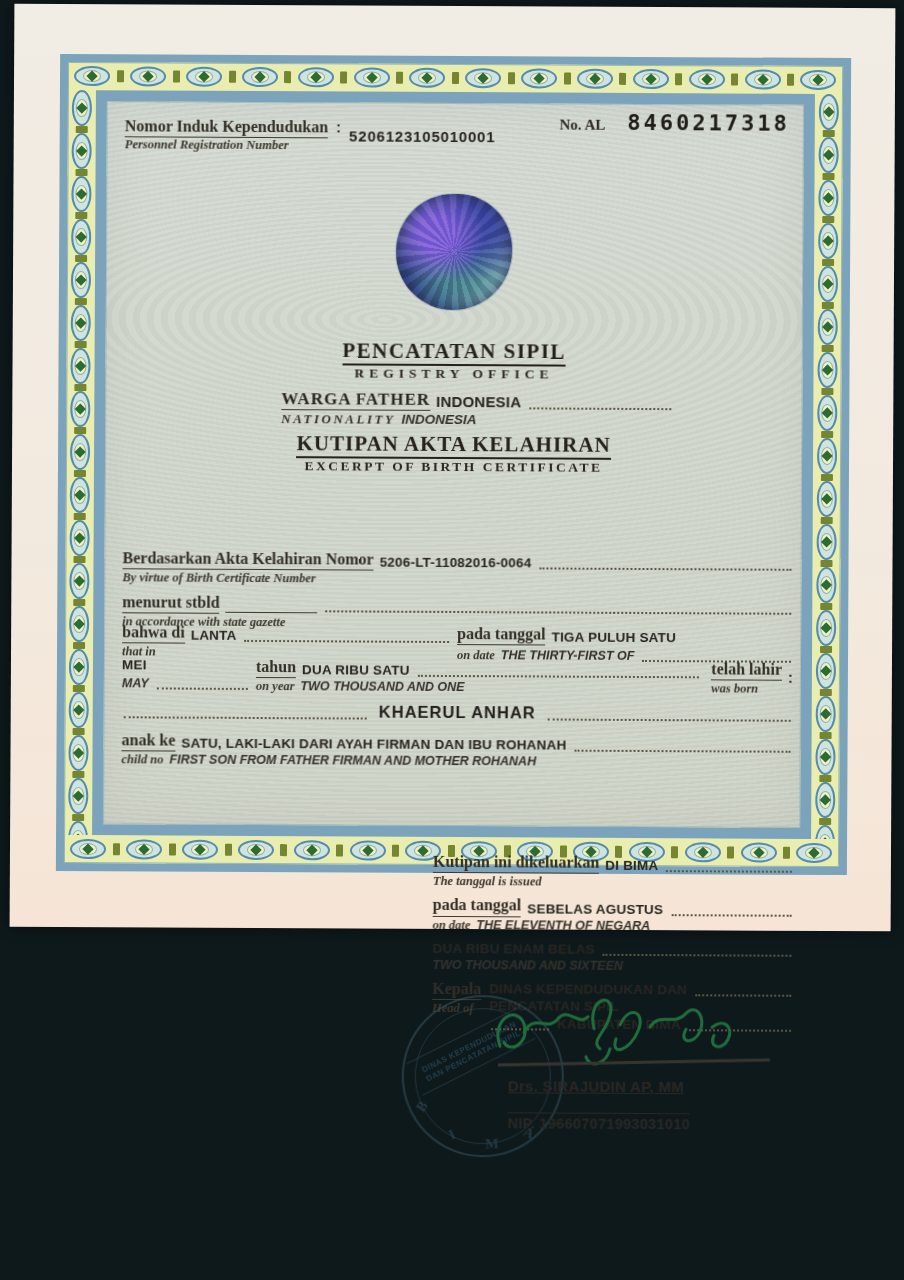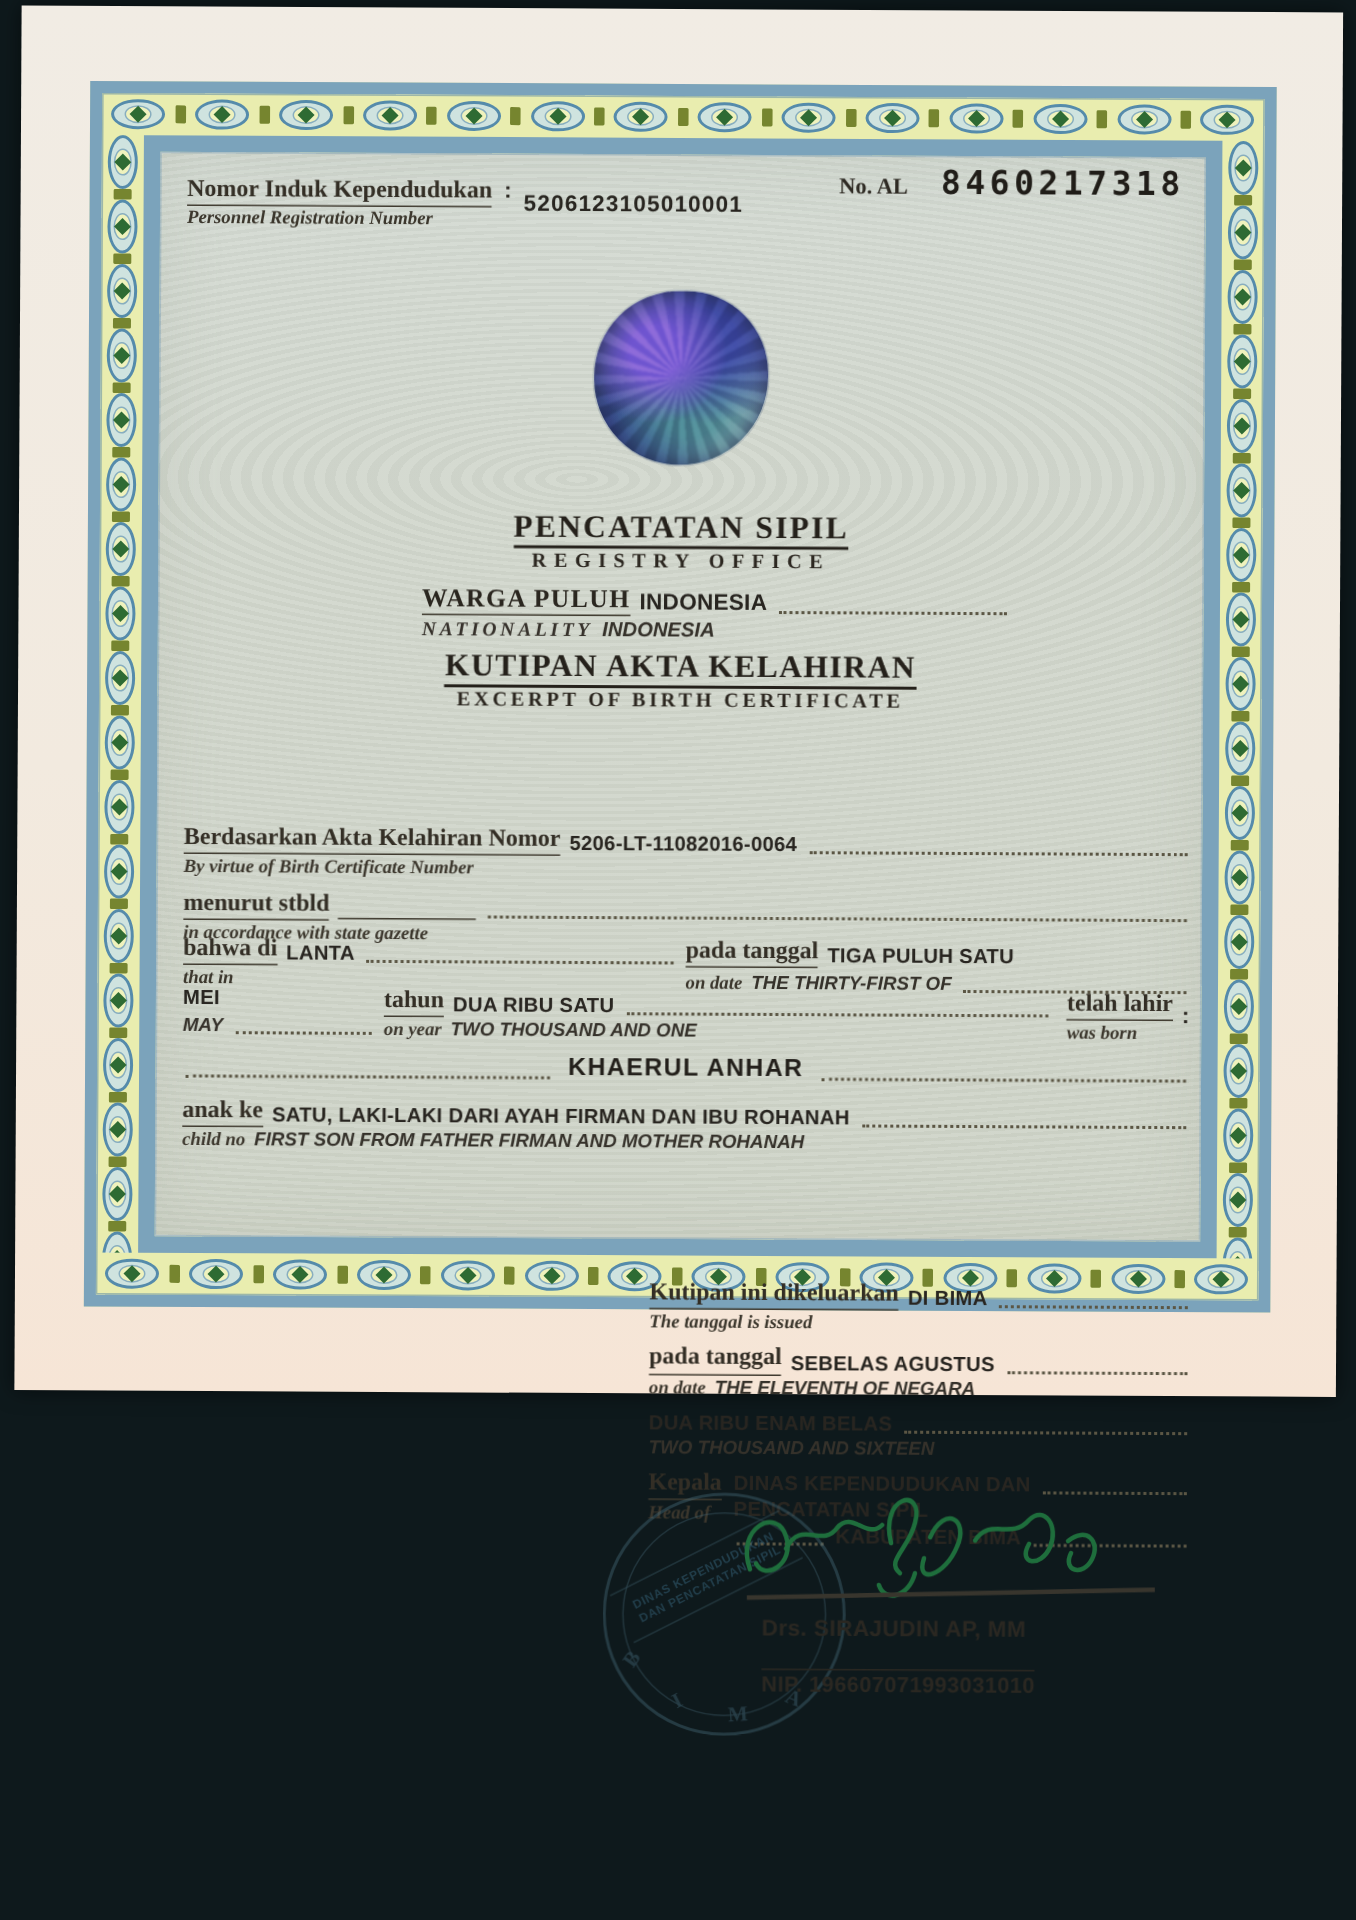--- a/index.html
+++ b/index.html
@@ -104,21 +104,21 @@
        display:flex;flex-direction:column;justify-content:center;align-items:center;row-gap:1px;}
   .stamp .band span{font:bold 8px "Liberation Sans",sans-serif;color:rgba(52,98,120,.85);
        letter-spacing:.5px;white-space:nowrap;}
   .stamp .arc{position:absolute;font:600 14px "Liberation Serif",serif;color:rgba(60,92,108,.8);}
   
   .sigwrap{position:absolute;top:883px;left:358px;width:330px;height:95px;z-index:4;}
   .sigline{position:absolute;top:957px;left:396px;width:272px;height:2.5px;background:#38352d;
        transform:rotate(-1.4deg);z-index:4;}
   .signer{position:absolute;top:974px;left:406px;z-index:4;display:flex;flex-direction:column;row-gap:2px;}
   .signer .nm{font:bold 15px "Liberation Sans",sans-serif;color:#2a2721;letter-spacing:.3px;
-       border-bottom:1.5px solid #2a2721;padding-bottom:18px;white-space:nowrap;}
+       border-bottom:1.5px solid #2a2721;padding-bottom:18px;white-space:nowrap;text-decoration:underline;}
   .signer .nip{font:bold 14.5px "Liberation Sans",sans-serif;color:#2a2721;letter-spacing:.3px;white-space:nowrap;}
 </style>
 </head>
 <body>
 
 <div class="photo">
   <div class="paper">
     <div class="frame">
       <div class="strip h t">
           <span class="eye"></span>
@@ -279,21 +279,21 @@
           </div>
 
           <div class="holo"></div>
 
           <div class="tc t1">
             <span>PENCATATAN SIPIL</span></div>
           <div class="tc t1en">REGISTRY OFFICE</div>
 
           <div class="natblock">
             <div class="line l1">
-              <span class="wn">WARGA PULUH</span>
+              <span class="wn">WARGA FATHER</span>
               <span class="val">INDONESIA</span>
               <span class="dots"></span>
             </div>
             <div class="line l2">
               <span class="nat">NATIONALITY</span>
               <span class="vale">INDONESIA</span>
             </div>
           </div>
 
           <div class="tc t2">

